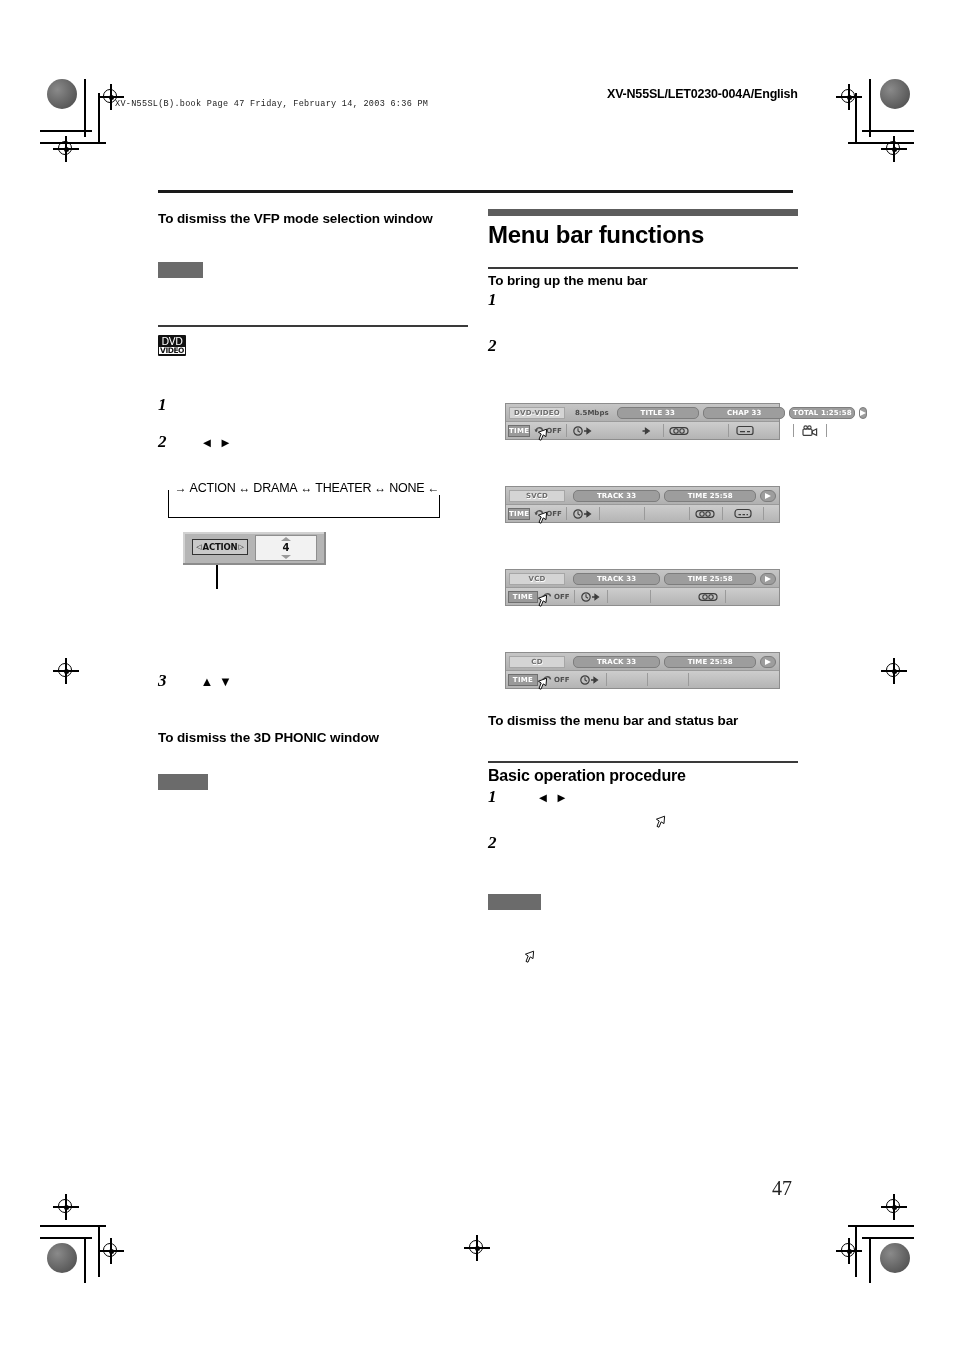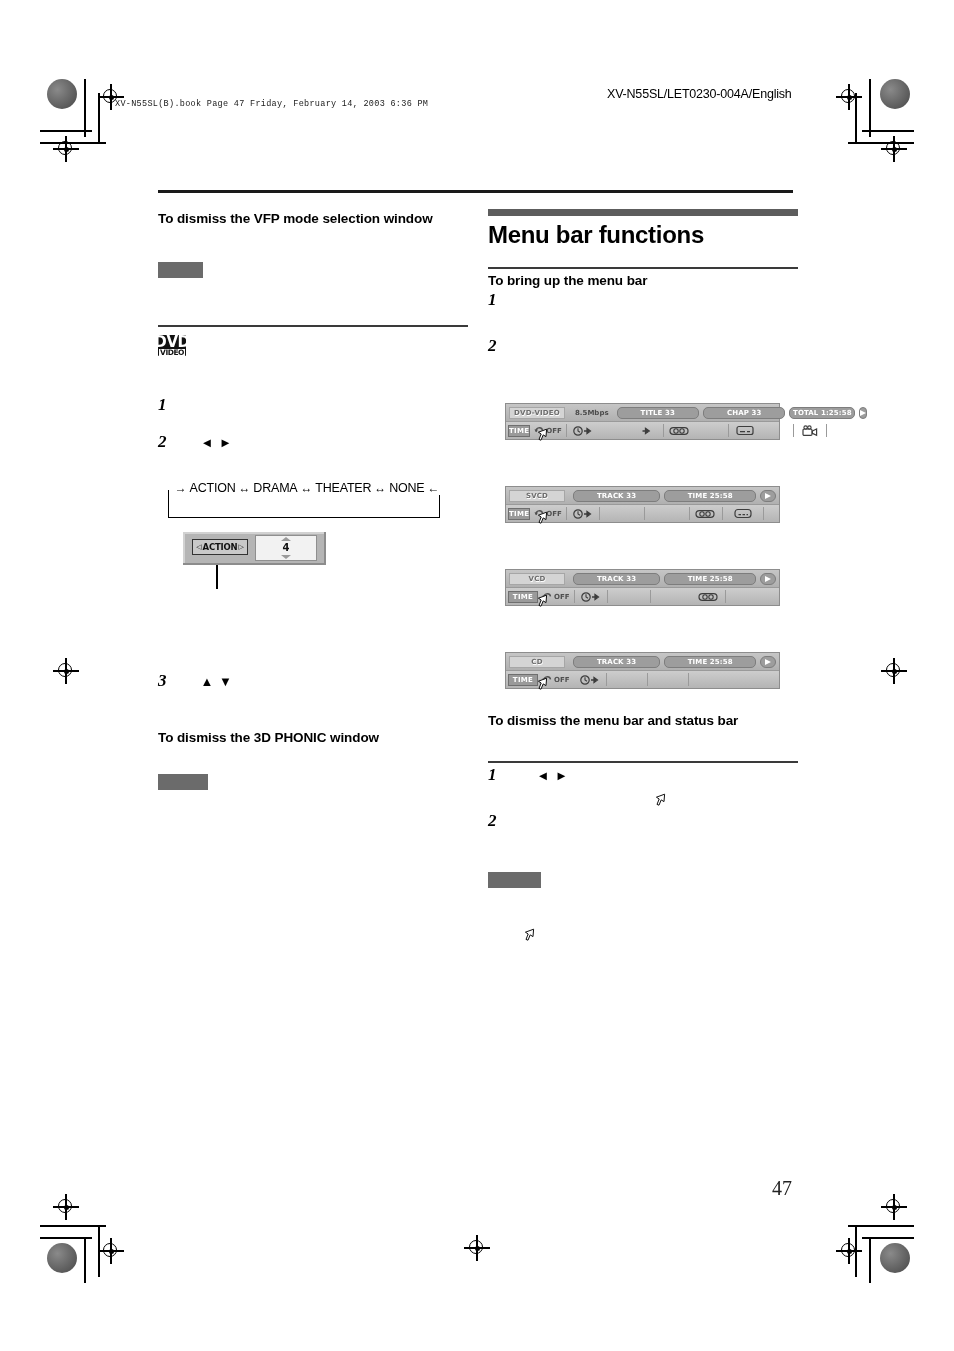--- a/index.html
+++ b/index.html
@@ -50,21 +50,21 @@
     font-family: "Liberation Mono", monospace;
     font-size: 8.5px;
     letter-spacing: 0.3px;
     color: #1a1a1a;
     white-space: nowrap;
   }
   .doc-code {
     position: absolute;
     left: 607px; top: 87px;
     font-size: 12.5px;
-    font-weight: normal;
+    font-weight: bold;
     letter-spacing: -0.2px;
     color: #000;
     white-space: nowrap;
   }
 
   
   .top-rule {
     position: absolute;
     left: 158px; top: 190px;
     width: 635px; height: 3px;
@@ -133,21 +133,21 @@
     background: #111;
     color: #fff;
     display: flex;
     flex-direction: column;
     align-items: center;
     justify-content: center;
     line-height: 0.95;
     border-radius: 1px;
   }
   .dvd-logo .l1 {
-    font-size: 15px; font-weight: bold; letter-spacing: -0.4px;
+    font-size: 10px; font-weight: normal; letter-spacing: -0.4px;
     font-family: "DejaVu Sans", sans-serif;
   }
   .dvd-logo .l2 {
     font-size: 7.5px; font-weight: bold; letter-spacing: -0.5px;
     background: #fff; color: #111; padding: 0 1px;
     font-family: "DejaVu Sans", sans-serif;
   }
 
   
   .cycle-box {
@@ -693,20 +693,21 @@
       <svg class="cursor" style="left:31px; top:24px;" viewBox="0 0 11 13">
         <path d="M9.6 1.2 L1.4 4.2 L4.2 6.0 L2.0 11.4 L4.0 12.2 L6.2 6.9 L9.0 8.6 Z" fill="#fff" stroke="#111" stroke-width="1"></path>
       </svg>
     </div>
 
   </div>
 
   <div class="sub-head" style="margin-top:24px;">To dismiss the menu bar and status bar</div>
 
   <div class="rule-thin" style="margin-top:33px;"></div>
+  <div class="big-head" style="margin-top:4px; font-size:16px;">Basic operation procedure</div>
 
   <div style="margin-top:2px; display:flex; align-items:center; gap:40px;">
     <span class="step-num">1</span>
     <span class="arrow-glyph">◄ ►</span>
   </div>
 
   <div style="margin-top:8px; margin-left:167px;">
     <svg class="ico" width="11" height="13" viewBox="0 0 11 13">
       <path d="M9.6 1.2 L1.4 4.2 L4.2 6.0 L2.0 11.4 L4.0 12.2 L6.2 6.9 L9.0 8.6 Z" fill="#fff" stroke="#111" stroke-width="1"></path>
     </svg>

